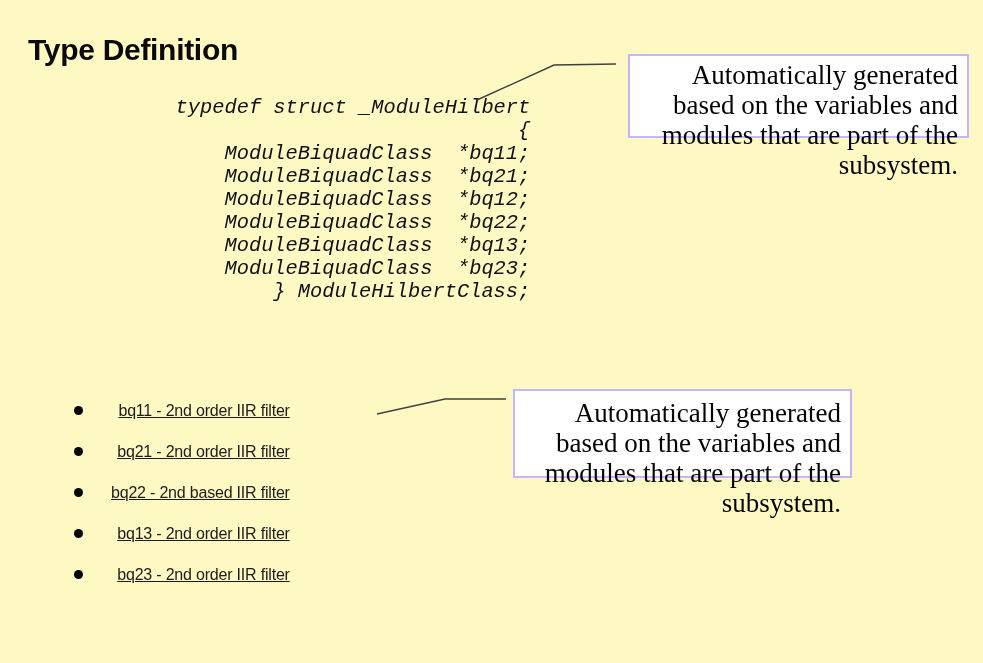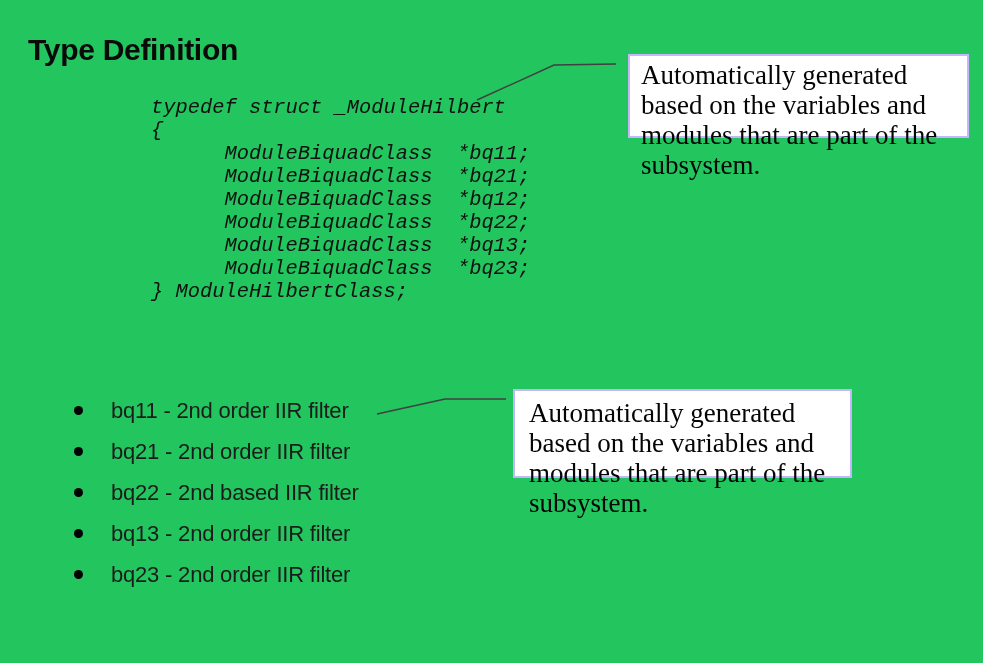--- a/index.html
+++ b/index.html
@@ -1,23 +1,24 @@
 <!DOCTYPE html>
 <html><head>
 <meta charset="utf-8">
 <style>
   html, body { margin: 0; padding: 0; background: #ffffff; }
   .page {
     position: relative;
     width: 983px;
     height: 663px;
-    background: #22c55e;
+    background: #fef9c3;
     color: #000000;
     font-family: "Liberation Sans", sans-serif;
     overflow: hidden;
+    text-align: right;
   }
   .heading {
     position: absolute;
     margin: 0;
     font-family: "Liberation Sans", sans-serif;
     font-weight: bold;
     font-size: 30px;
     line-height: 32px;
     color: #0a0a0a;
     letter-spacing: -0.3px;
@@ -62,25 +63,26 @@
     left: 74px;
     top: 399px;
     margin: 0;
     padding: 0;
     list-style: none;
   }
   .bullet-list li {
     position: relative;
     padding-left: 37px;
     margin-bottom: 17px;
-    font-size: 22px;
+    font-size: 16px;
     line-height: 24px;
     color: #1c1c1c;
     letter-spacing: -0.2px;
     white-space: nowrap;
+    text-decoration: underline;
   }
   .bullet-dot {
     position: absolute;
     left: 0;
     top: 7px;
     width: 9px;
     height: 9px;
     border-radius: 50%;
     background: #000000;
   }

